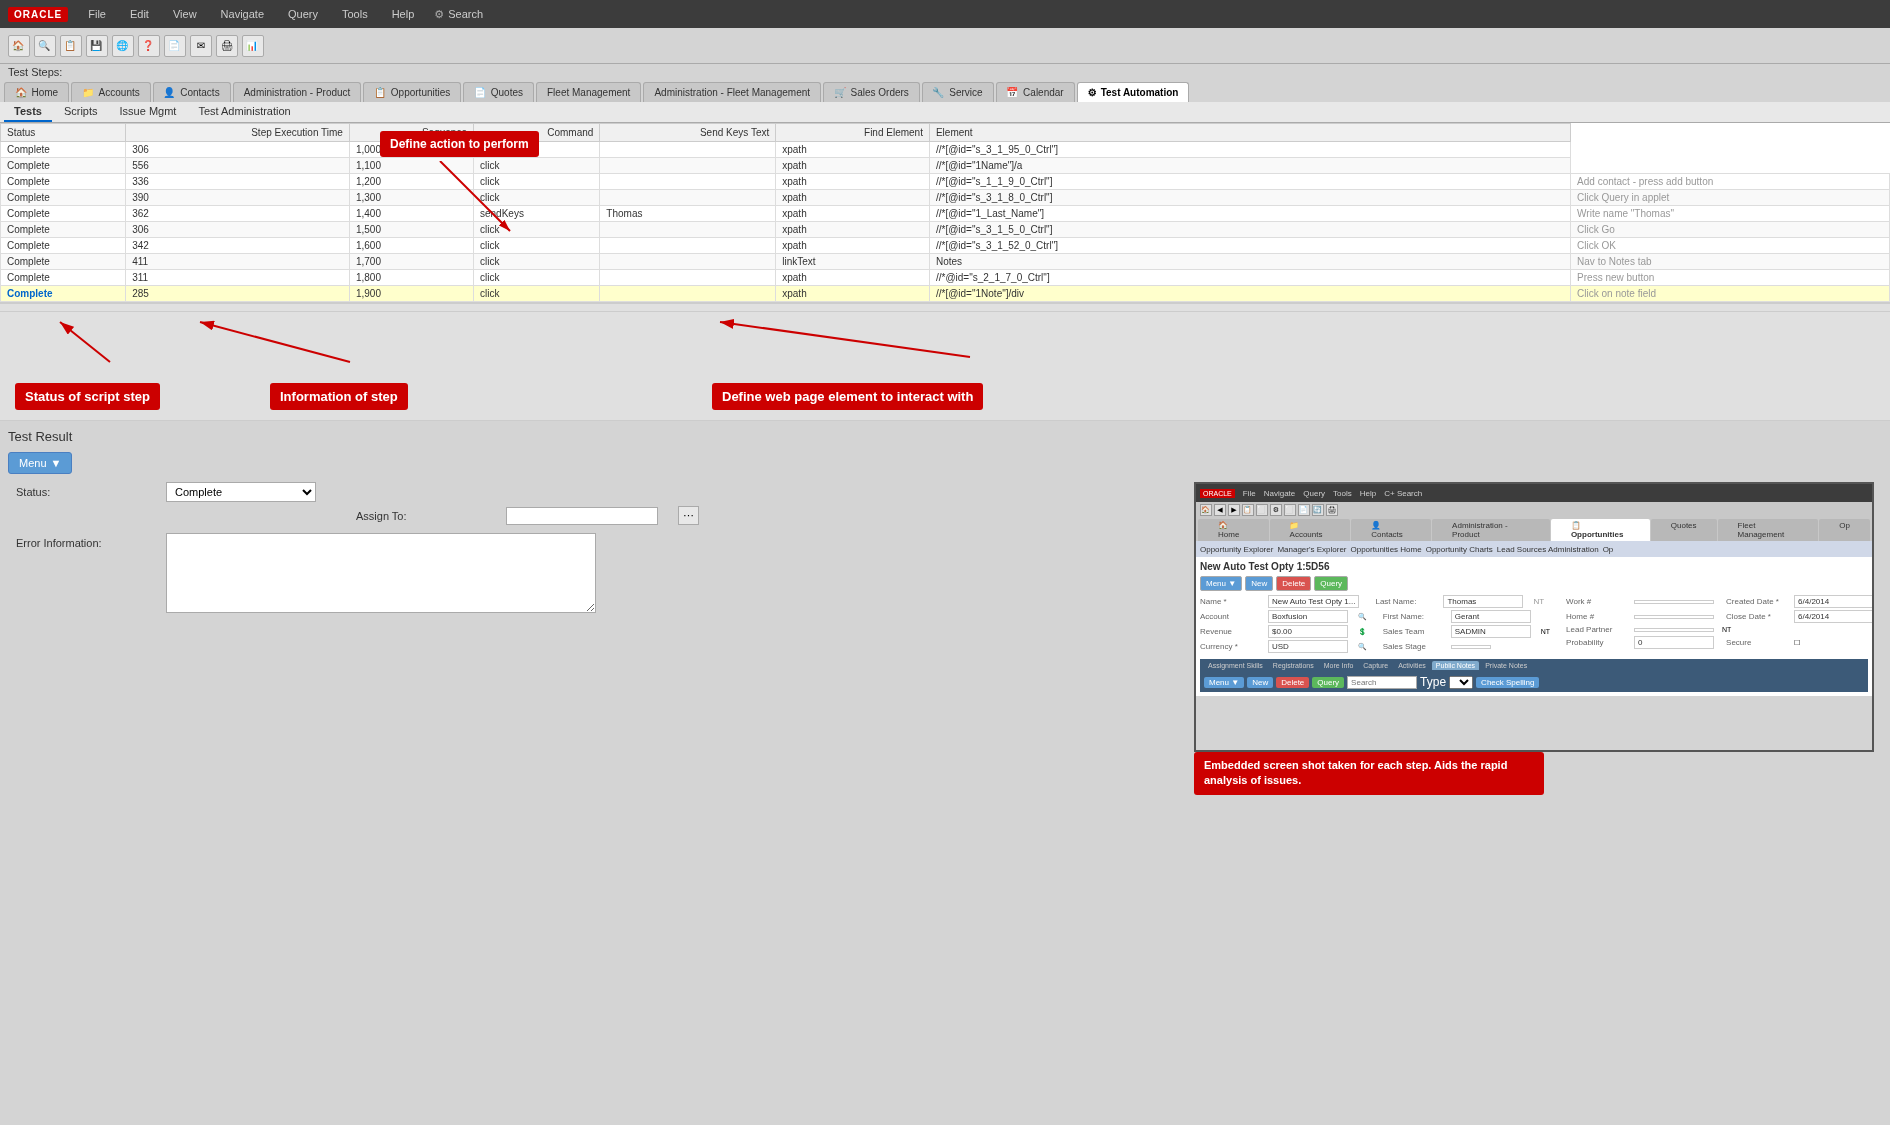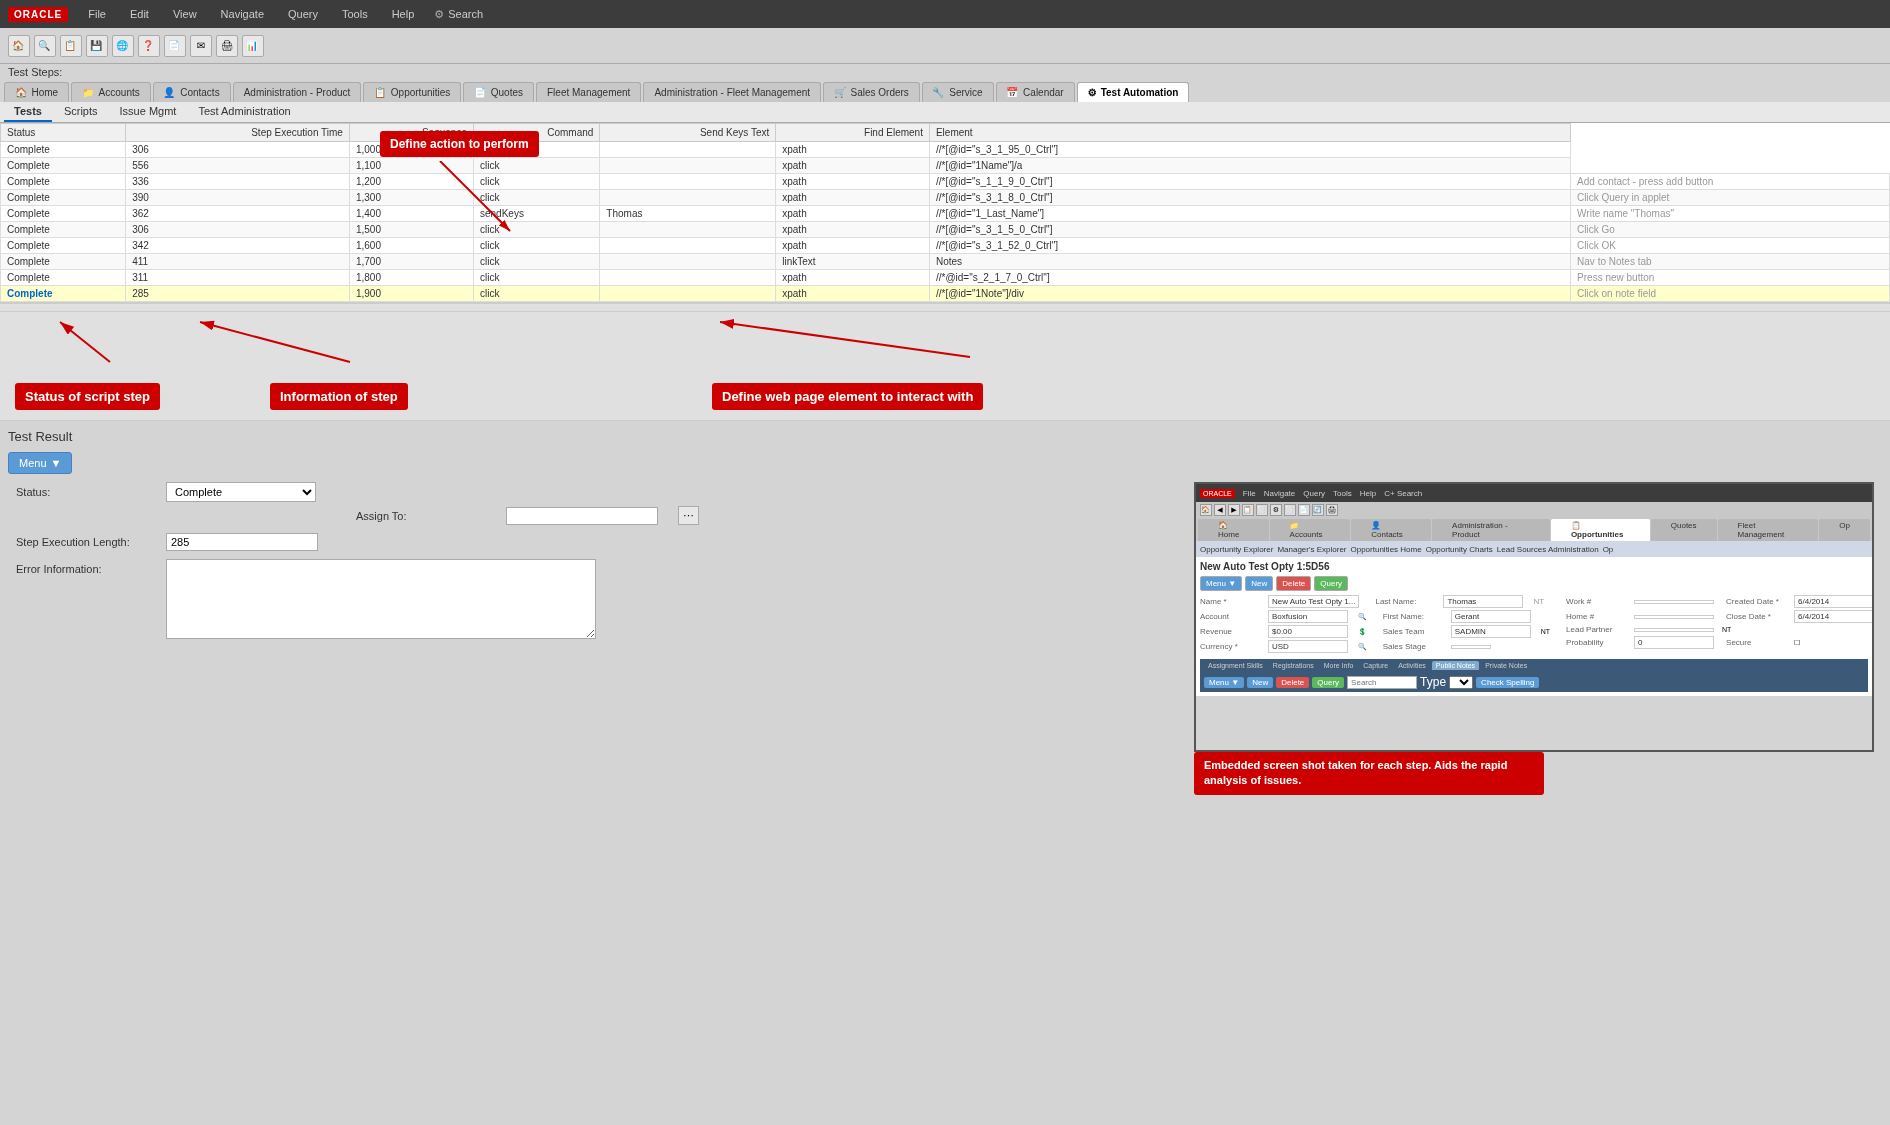--- a/index.html
+++ b/index.html
@@ -623,24 +623,20 @@
           <option>Complete</option>
         </select>
       </div>
 
       <div class="form-row" style="margin-top:-4px;">
         <span class="form-label" style="margin-left:340px;">Assign To:</span>
         <input type="text" class="assign-input" value="" style="">
         <button class="assign-btn">⋯</button>
       </div>
 
-      <div class="form-row">
-        <span class="form-label">Step Execution Length:</span>
-        <input type="text" class="form-input" value="285" style="">
-      </div>
 
       <div class="form-row" style="align-items:flex-start; margin-top:8px;">
         <span class="form-label" style="padding-top:4px;">Error Information:</span>
         <textarea class="form-textarea" style=""></textarea>
       </div>
     </div>
 
     <div class="screenshot-section">
       <div class="embedded-screenshot">
 

